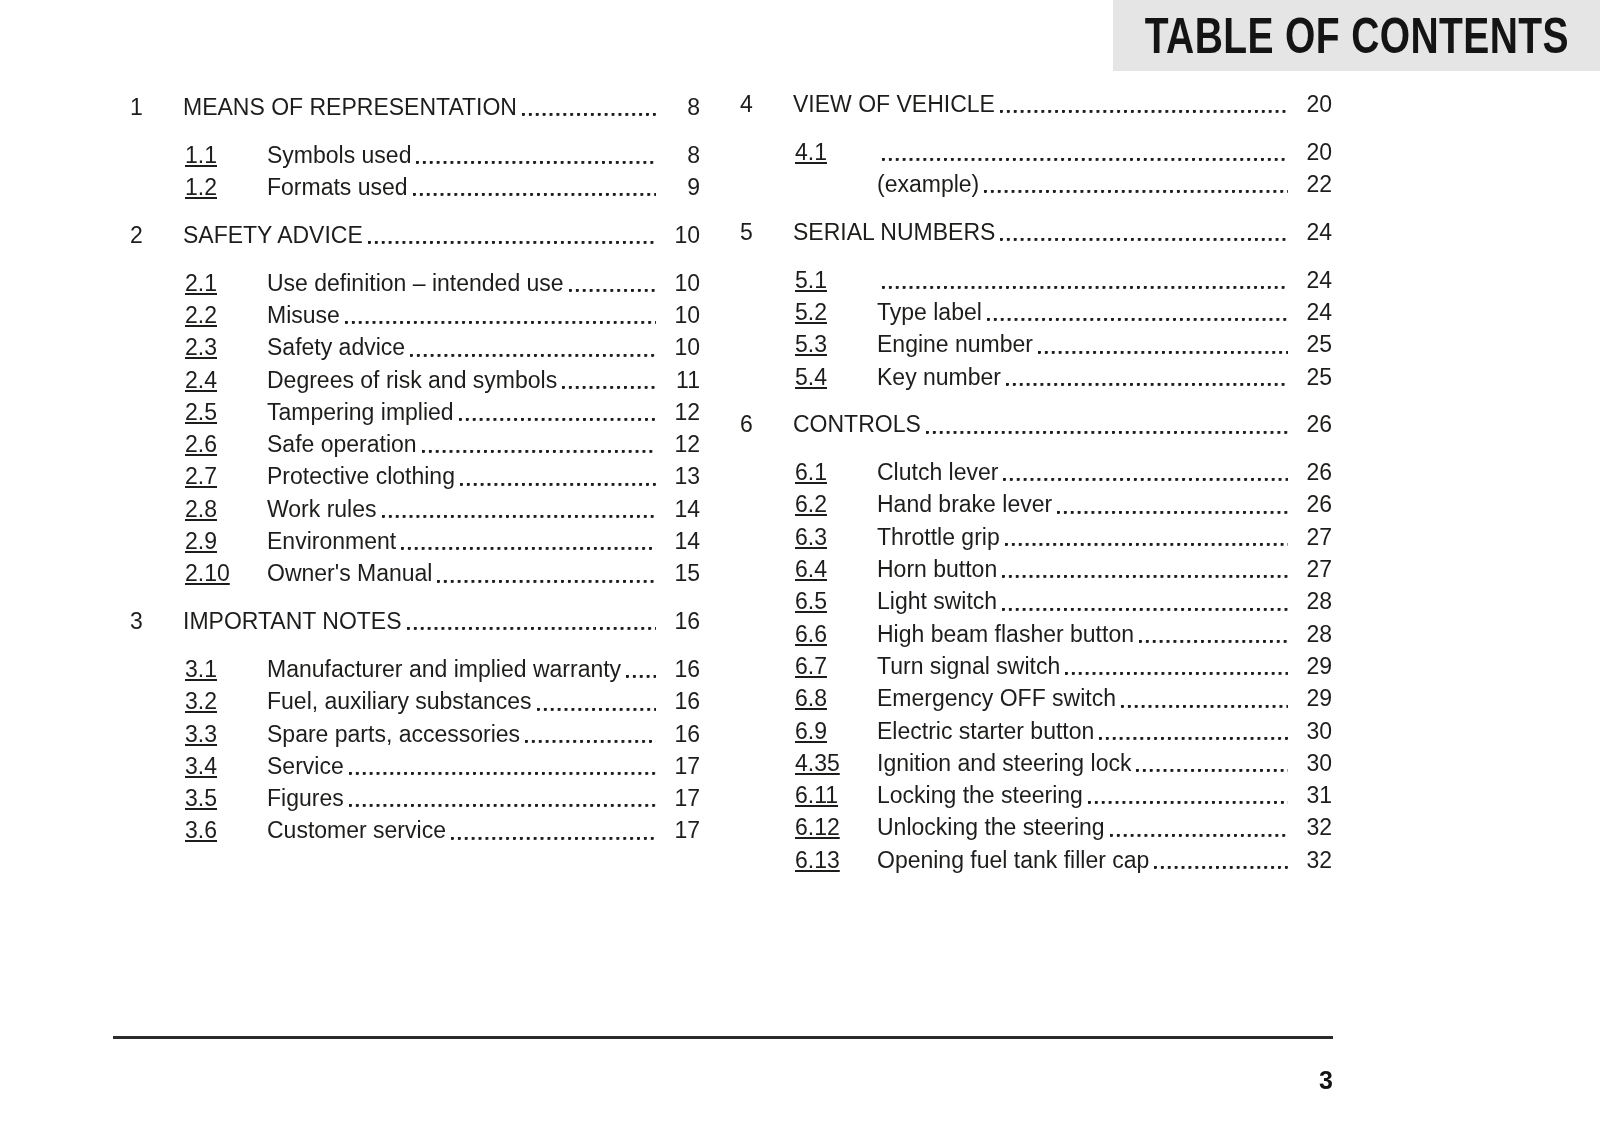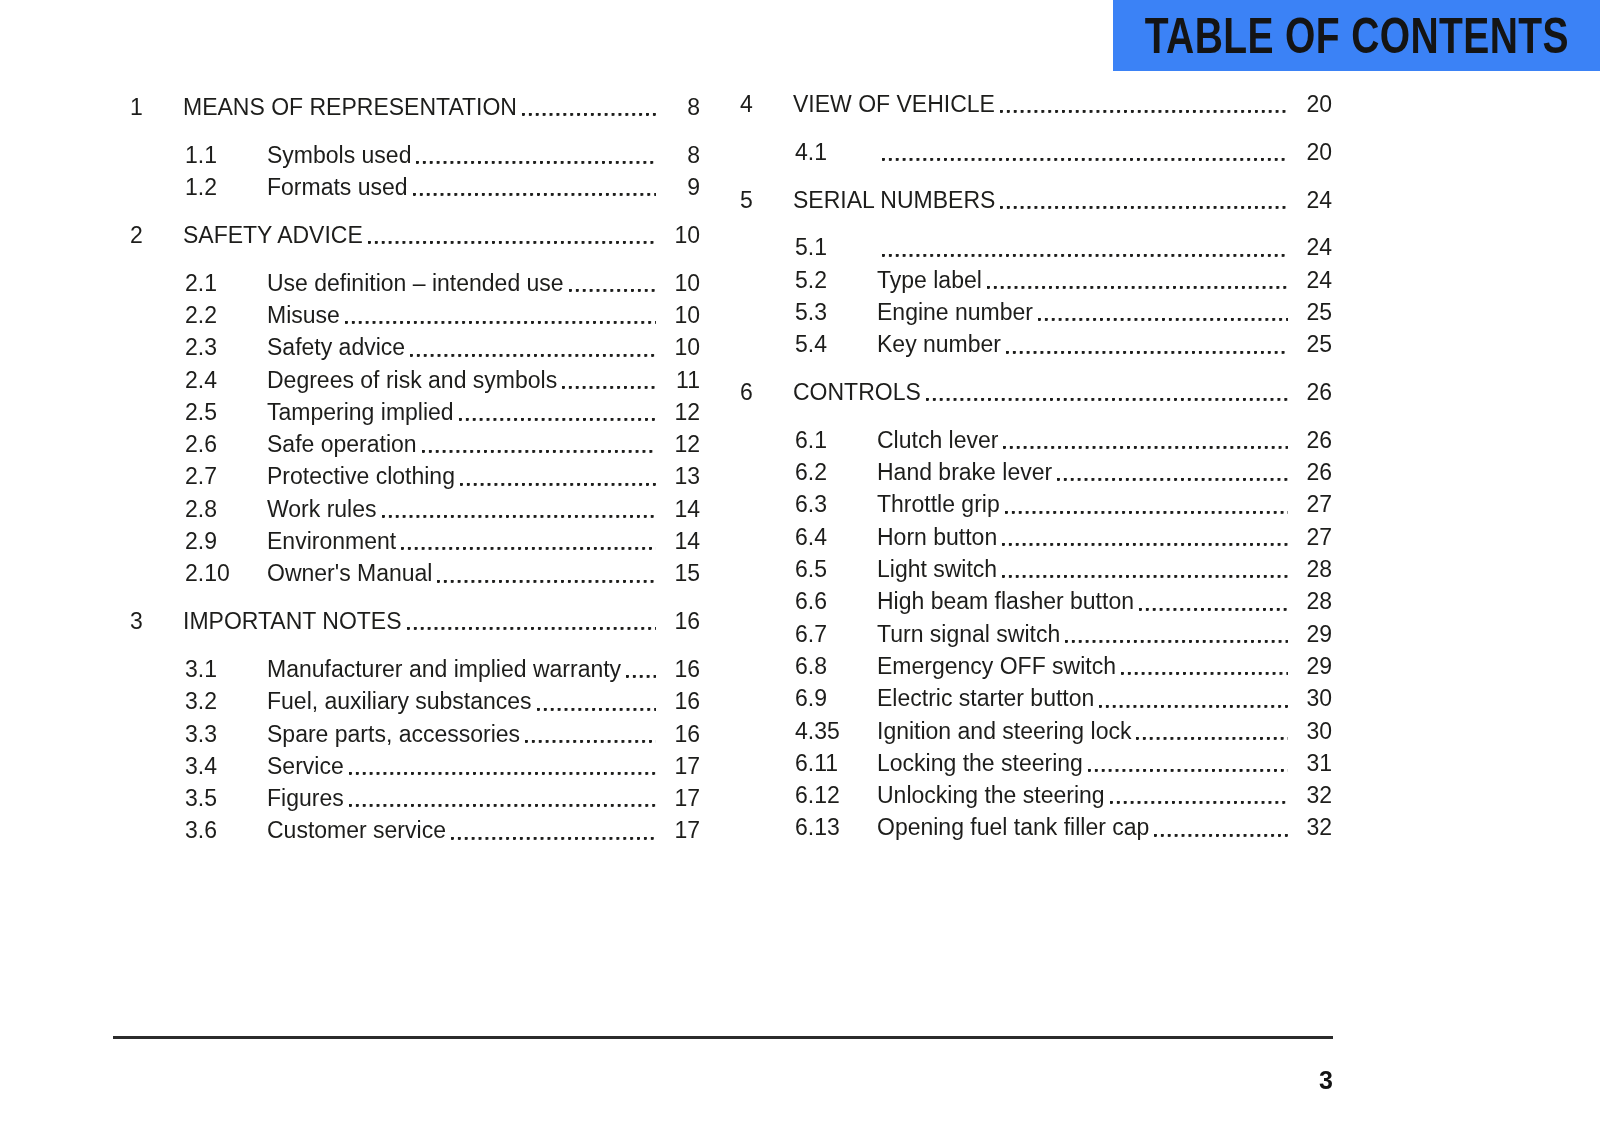--- a/index.html
+++ b/index.html
@@ -38,21 +38,21 @@
   }
   #col-left  { left: 130px; top: 91px; width: 570px; }
   #col-right { left: 740px; top: 88px; width: 592px; }
 
   .toc-row { display: flex; }
   .section-row { margin: 15.5px 0; }
   .toc-column .section-row:first-child { margin-top: 0; }
 
   .num { flex: 0 0 53px; }
   .entry-row { padding-left: 55px; }
-  .entry-row .num { flex: 0 0 82px; }
+  .entry-row .num { flex: 0 0 82px; text-decoration: underline; }
   .title { white-space: nowrap; }
 
   .leader { flex: 1 1 auto; position: relative; margin: 0 10px 0 5px; min-width: 10px; }
   .leader::after {
     content: "";
     position: absolute;
     left: 0; right: 0; bottom: 7px; height: 3px;
     background-image: radial-gradient(circle at 1.4px 1.4px, #1d1d1b 1.35px, transparent 1.8px);
     background-size: 6.9px 3px;
     background-repeat: repeat-x;
@@ -74,21 +74,21 @@
     width: 100px;
     text-align: right;
     font-size: 25px;
     font-weight: bold;
     color: #141414;
   }
 </style>
 </head>
 <body style="color: rgb(29, 29, 27);">
 
-<div class="header-bar" style="background: #3b82f6;">
+<div class="header-bar" style="background: #e5e5e5;">
   <span class="header-title">TABLE OF CONTENTS</span>
 </div>
 
 <div class="toc-column" id="col-left">
     <div class="toc-row section-row">
       <span class="num">1</span>
       <span class="title">MEANS OF REPRESENTATION</span>
       <span class="leader"></span>
       <span class="page">8</span>
     </div>
@@ -219,20 +219,26 @@
       <span class="num">4</span>
       <span class="title">VIEW OF VEHICLE</span>
       <span class="leader"></span>
       <span class="page">20</span>
     </div>
     <div class="toc-row entry-row">
       <span class="num">4.1</span>
       <span class="leader"></span>
       <span class="page">20</span>
     </div>
+    <div class="toc-row entry-row">
+      <span class="num"></span>
+      <span class="title">(example)</span>
+      <span class="leader"></span>
+      <span class="page">22</span>
+    </div>
     <div class="toc-row section-row">
       <span class="num">5</span>
       <span class="title">SERIAL NUMBERS</span>
       <span class="leader"></span>
       <span class="page">24</span>
     </div>
     <div class="toc-row entry-row">
       <span class="num">5.1</span>
       <span class="leader"></span>
       <span class="page">24</span>

